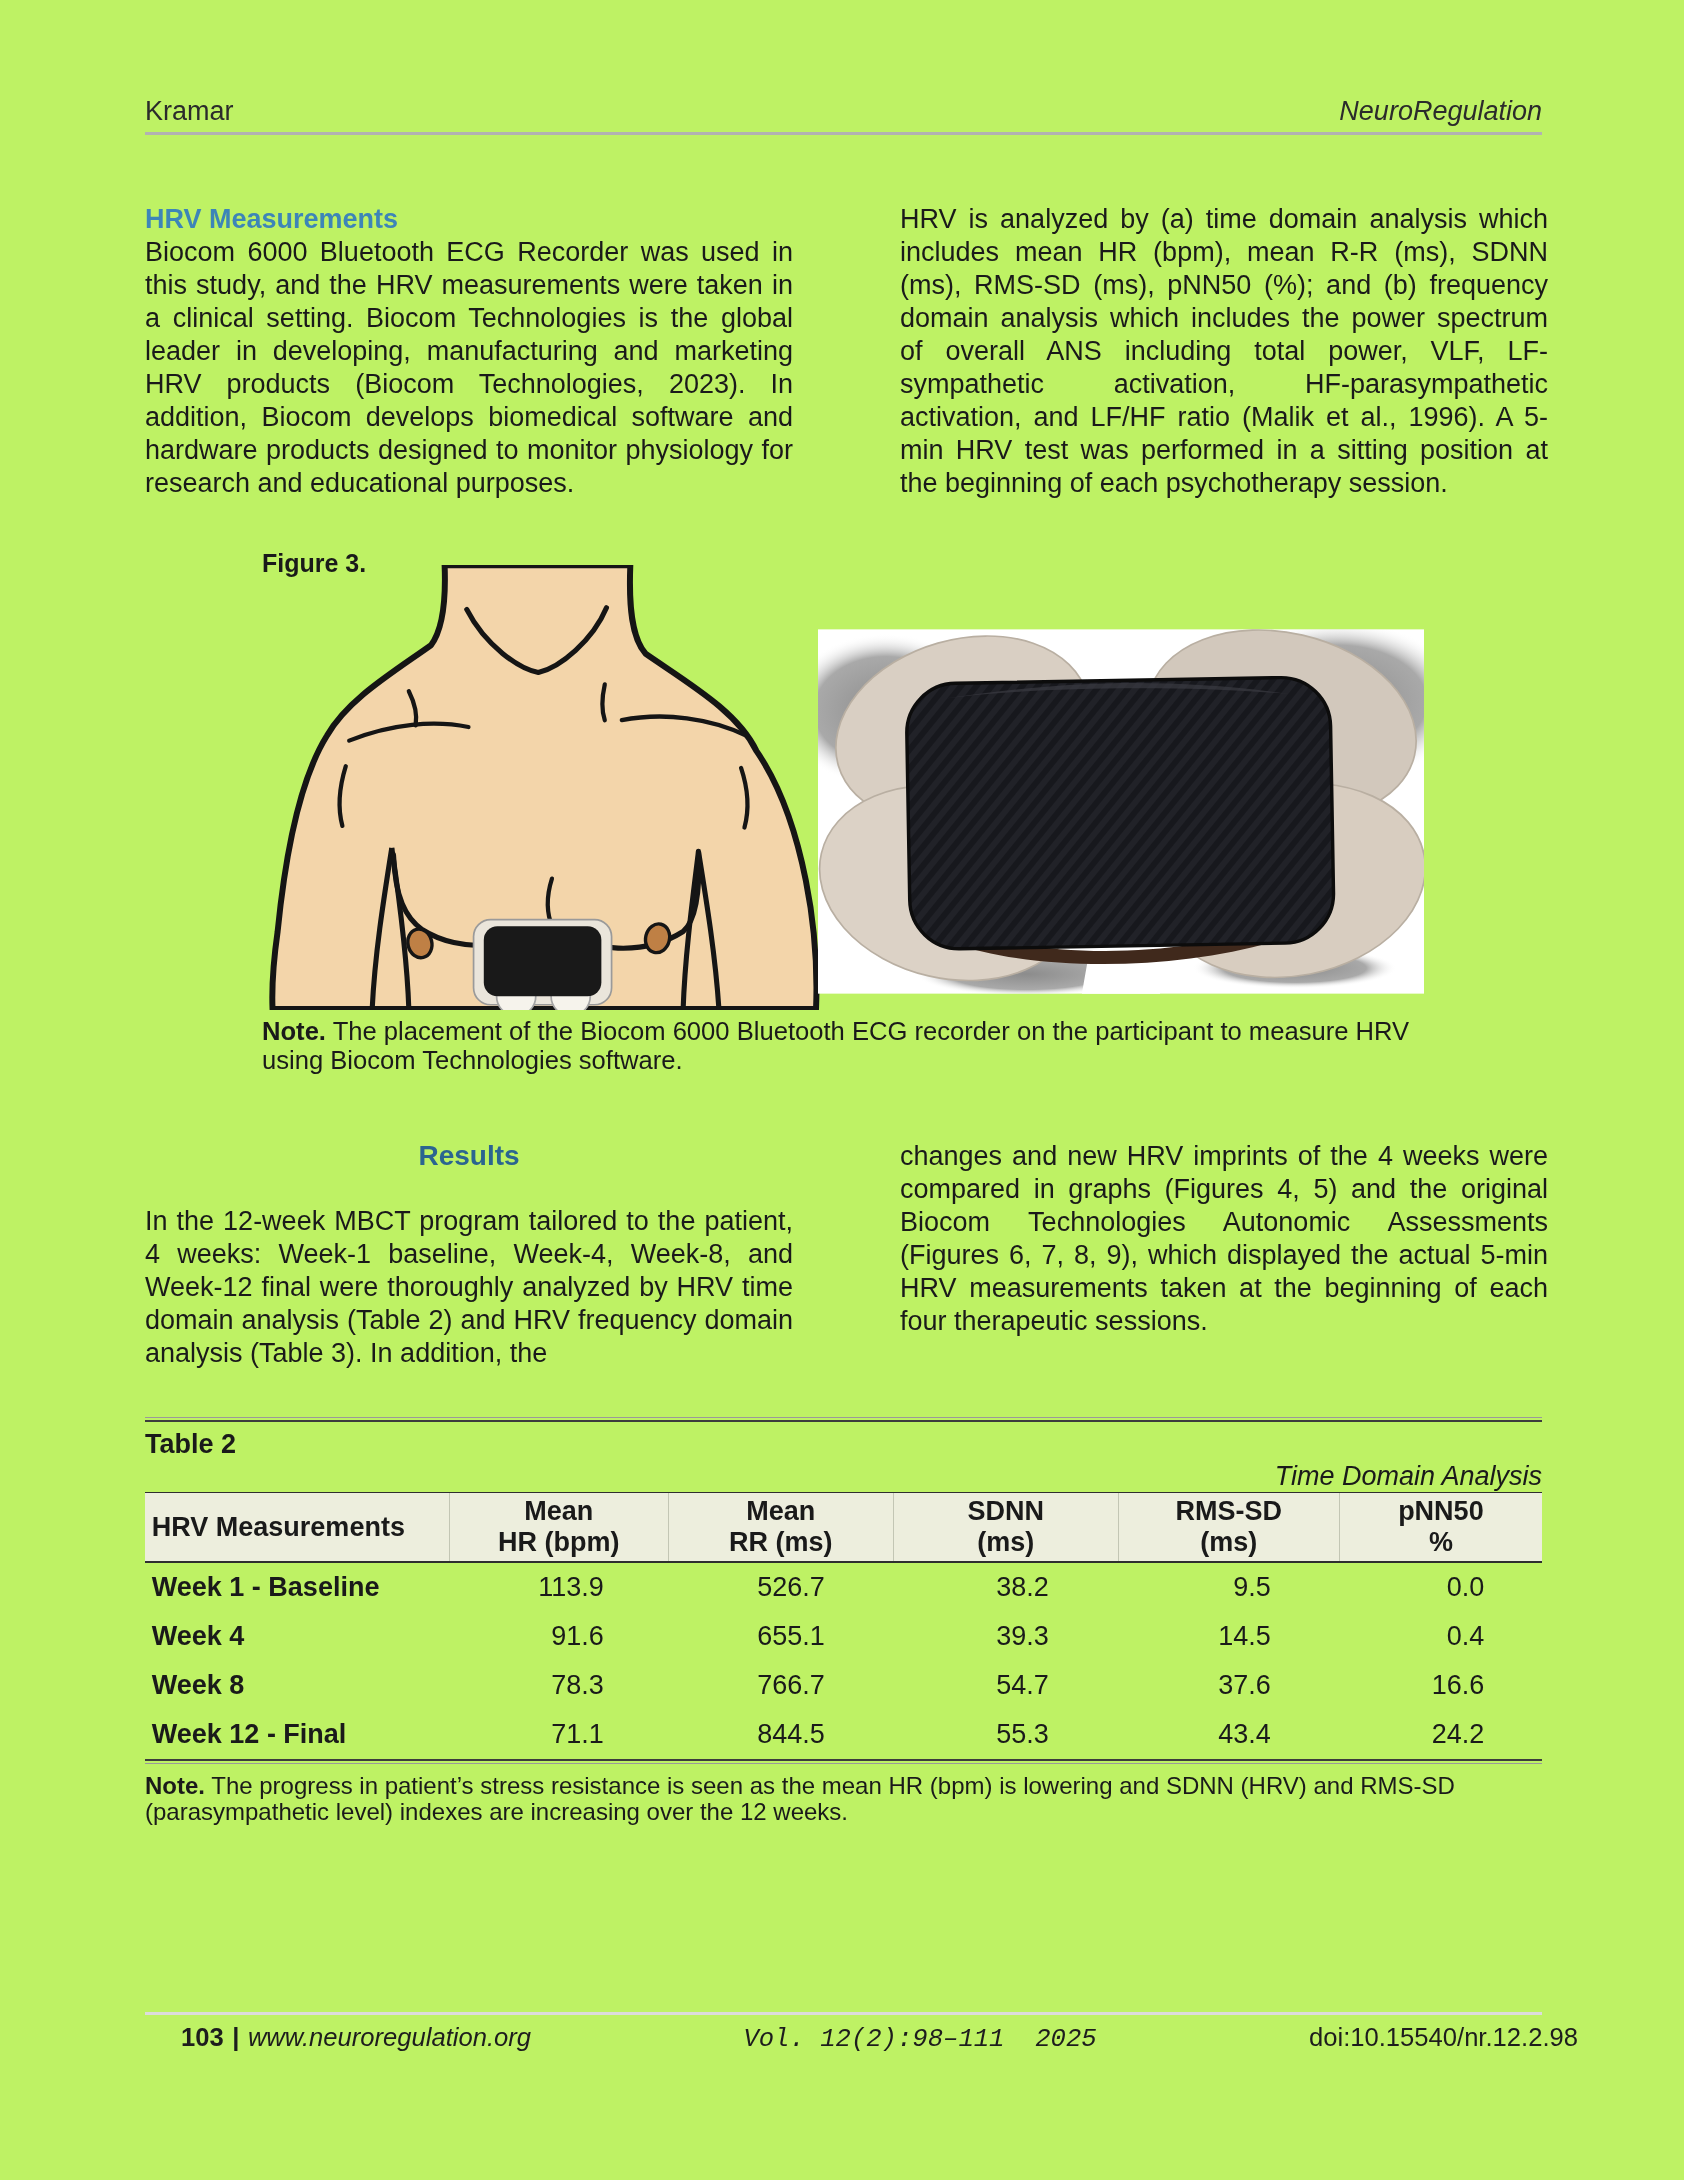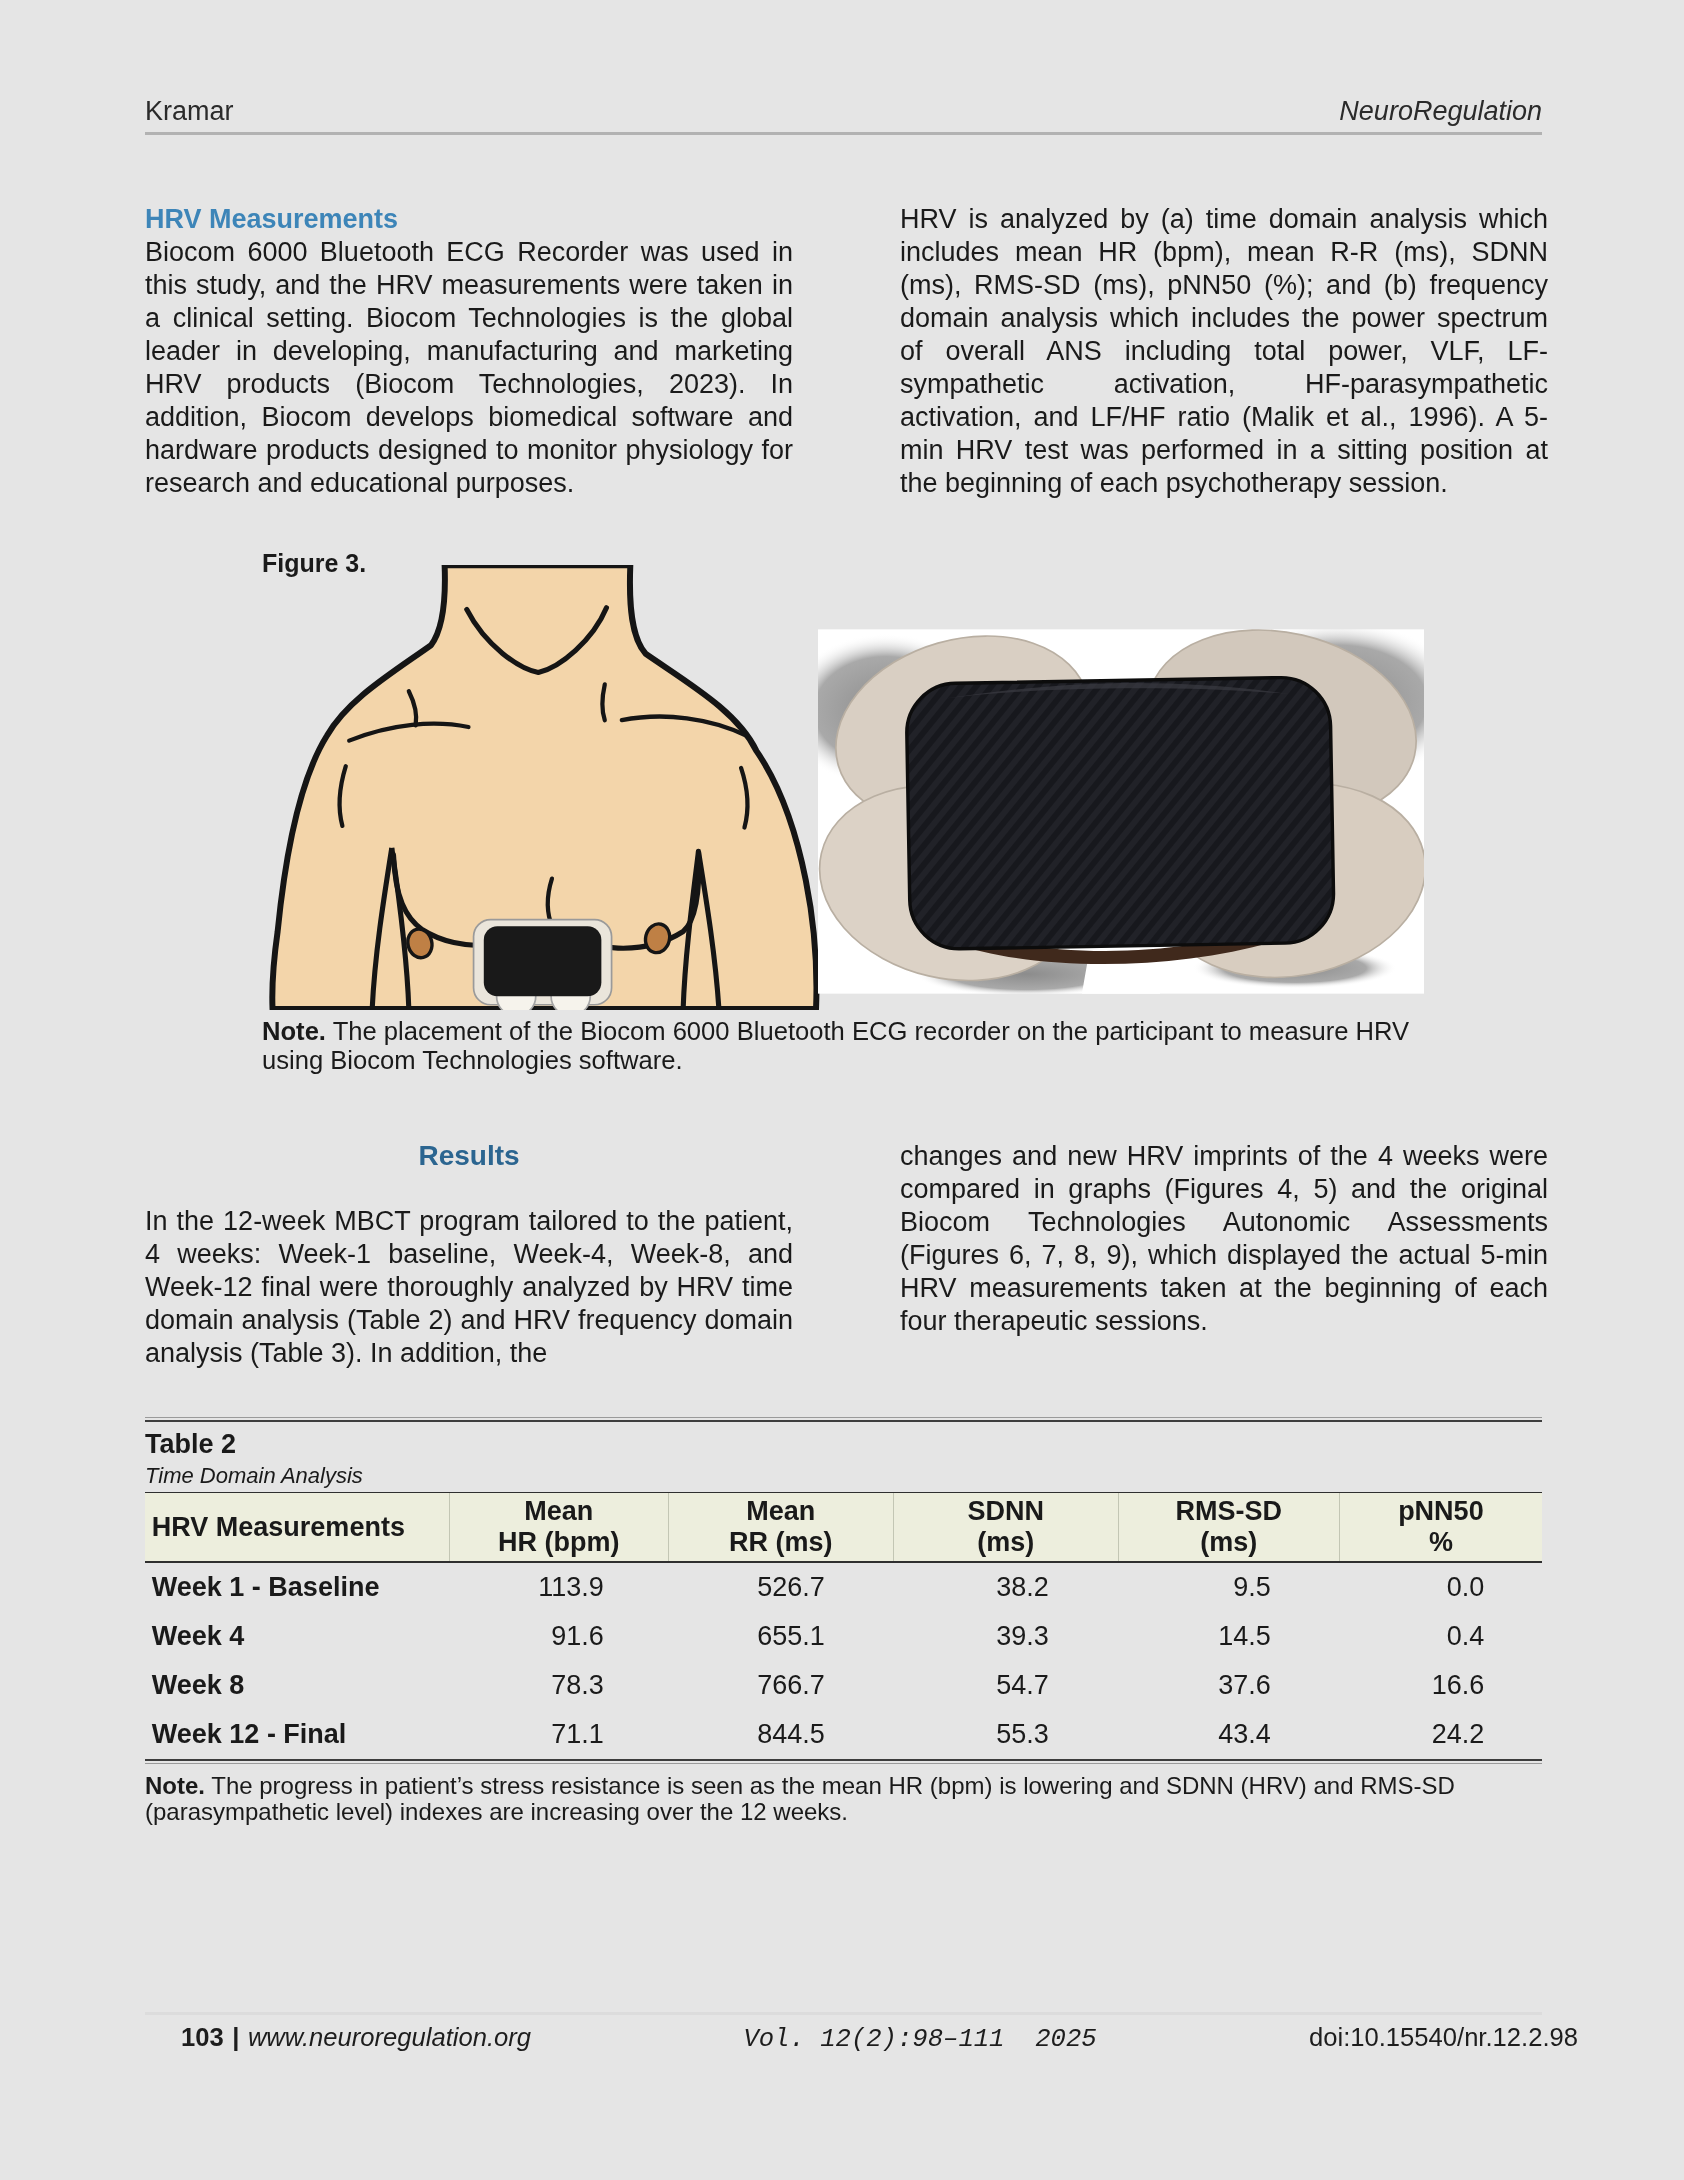--- a/index.html
+++ b/index.html
@@ -1,17 +1,17 @@
 <!DOCTYPE html>
 <html style="font-size:13.6px"><head>
 <meta charset="utf-8">
 <style>
   html,body{margin:0;padding:0;background:#ffffff;}
   .page{
-    position:relative;width:1685px;height:2181px;background:#e5e5e5;
+    position:relative;width:1685px;height:2181px;background:#bef264;
     font-family:"Liberation Sans","DejaVu Sans",sans-serif;color:#1a1a1a;overflow:hidden;
   }
   
   .hdr{position:absolute;top:95px;left:145px;width:1397px;display:flex;justify-content:space-between;font-size:27px;line-height:32px;color:#2b2b2b;}
   .hdr .journal{font-style:italic;}
   .hdr-rule{position:absolute;top:132px;left:145px;width:1397px;height:2.6px;background:#b2b2b2;}
   
   .cols{position:absolute;left:145px;width:1404px;display:flex;gap:107px;}
   .col{width:648px;font-size:27px;line-height:33px;text-align:justify;}
   .sec-head{font-weight:bold;color:#3d85b8;}
@@ -23,21 +23,21 @@
   .fig-note{position:absolute;top:1017px;left:262px;width:1169px;font-size:25.6px;line-height:29px;}
   .bold{font-weight:bold;}
   svg{display:block;}
   .torso-wrap{position:absolute;top:565px;left:264px;}
   .photo-wrap{position:absolute;top:629px;left:818px;}
   
   .tableblock{position:absolute;top:1417px;left:145px;width:1397px;}
   .rule-top{height:1.7px;border-top:1.7px solid #9a9a9a;border-bottom:2.6px solid #3d3d3d;}
   .rule-bottom{height:1.7px;border-top:2.6px solid #3d3d3d;border-bottom:1.7px solid #9a9a9a;}
   .tbl-label{margin-top:6.8px;font-size:27px;line-height:32px;font-weight:bold;}
-  .tbl-title{font-size:22px;line-height:32px;font-style:italic;}
+  .tbl-title{font-size:27px;line-height:32px;font-style:italic;text-align:right;}
   .thead{display:flex;background:#edeedd;border-top:1.7px solid #2f2f2f;border-bottom:2.6px solid #2f2f2f;height:68px;align-items:stretch;}
   .th{font-weight:bold;font-size:27px;line-height:31.5px;display:flex;flex-direction:column;justify-content:center;text-align:center;}
   .th.first{justify-content:center;text-align:left;padding-left:6.8px;}
   .c1{width:297px;}.c2{width:218px;}.c3{width:224px;}.c4{width:224px;}.c5{width:220px;}.c6{flex:1;}
   .vsep{border-left:1.7px solid #c3c6b4;}
   .trow{display:flex;height:49px;align-items:center;font-size:27px;}
   .trow .lab{font-weight:bold;padding-left:6.8px;}
   .td{text-align:center;}
   .num{display:inline-block;width:92px;text-align:right;}
   .tbl-note{margin-top:8.5px;font-size:24px;line-height:26.4px;}

